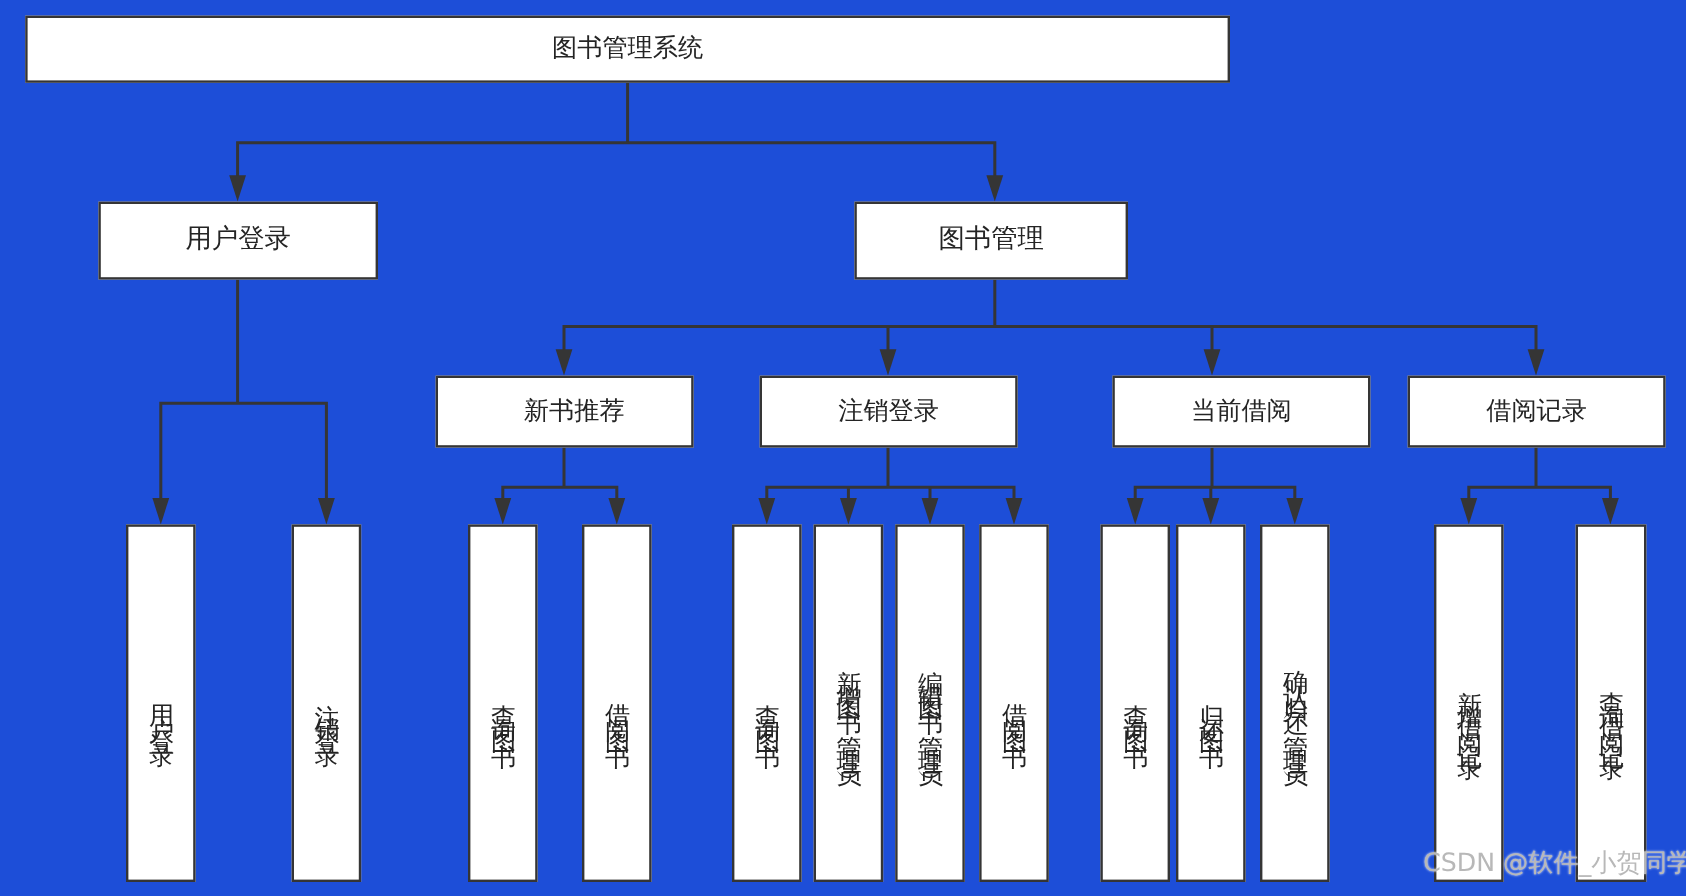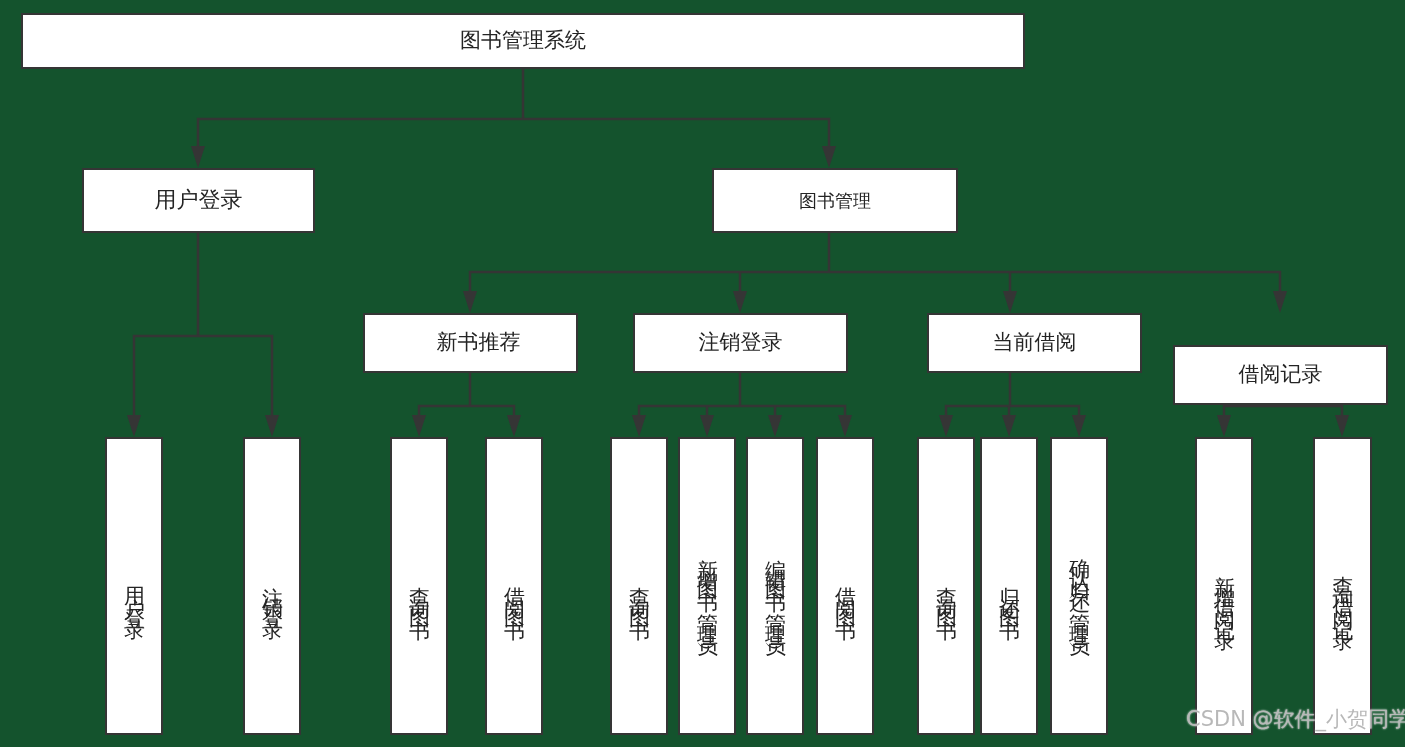--- a/index.html
+++ b/index.html
@@ -1,21 +1,21 @@
 <!DOCTYPE html>
 <html><head>
 <meta charset="utf-8">
 <style>
   * { margin: 0; padding: 0; box-sizing: border-box; }
   html, body { background: #ffffff; }
   .canvas {
     position: relative;
     width: 1405px;
     height: 747px;
-    background: #14532d;
+    background: #1d4ed8;
     overflow: hidden;
     font-family: "DejaVu Sans", "Liberation Sans", sans-serif;
   }
   .connectors {
     position: absolute;
     left: 0; top: 0;
     width: 1405px; height: 747px;
     z-index: 1;
   }
   .box {
@@ -25,26 +25,26 @@
     display: flex;
     align-items: center;
     justify-content: center;
     color: #242424;
     font-size: 21px;
     z-index: 2;
     line-height: 1.2;
   }
   .root  { left: 21px;  top: 13px;  width: 1004px; height: 56px; }
   .l2a   { left: 82px;  top: 168px; width: 233px;  height: 65px; font-size: 22px; }
-  .l2b   { left: 712px; top: 168px; width: 246px;  height: 65px; font-size: 18px; }
+  .l2b   { left: 712px; top: 168px; width: 228px;  height: 65px; font-size: 22px; }
   .l3    { top: 313px;  width: 215px; height: 60px; }
   .l3a   { left: 363px; padding-left: 16px; }
   .l3b   { left: 633px; }
   .l3c   { left: 903px; margin-left: 24px; }
-  .l3d   { left: 1173px; margin-top: 32px; }
+  .l3d   { left: 1173px; }
   .leaf  { top: 437px;  height: 298px; width: 58px; }
   .leaf span {
     writing-mode: vertical-rl;
     text-orientation: mixed;
     letter-spacing: 11px;
     margin-bottom: -11px;
     font-size: 21px;
     white-space: nowrap;
   }
   .lf1  { left: 105px; }

